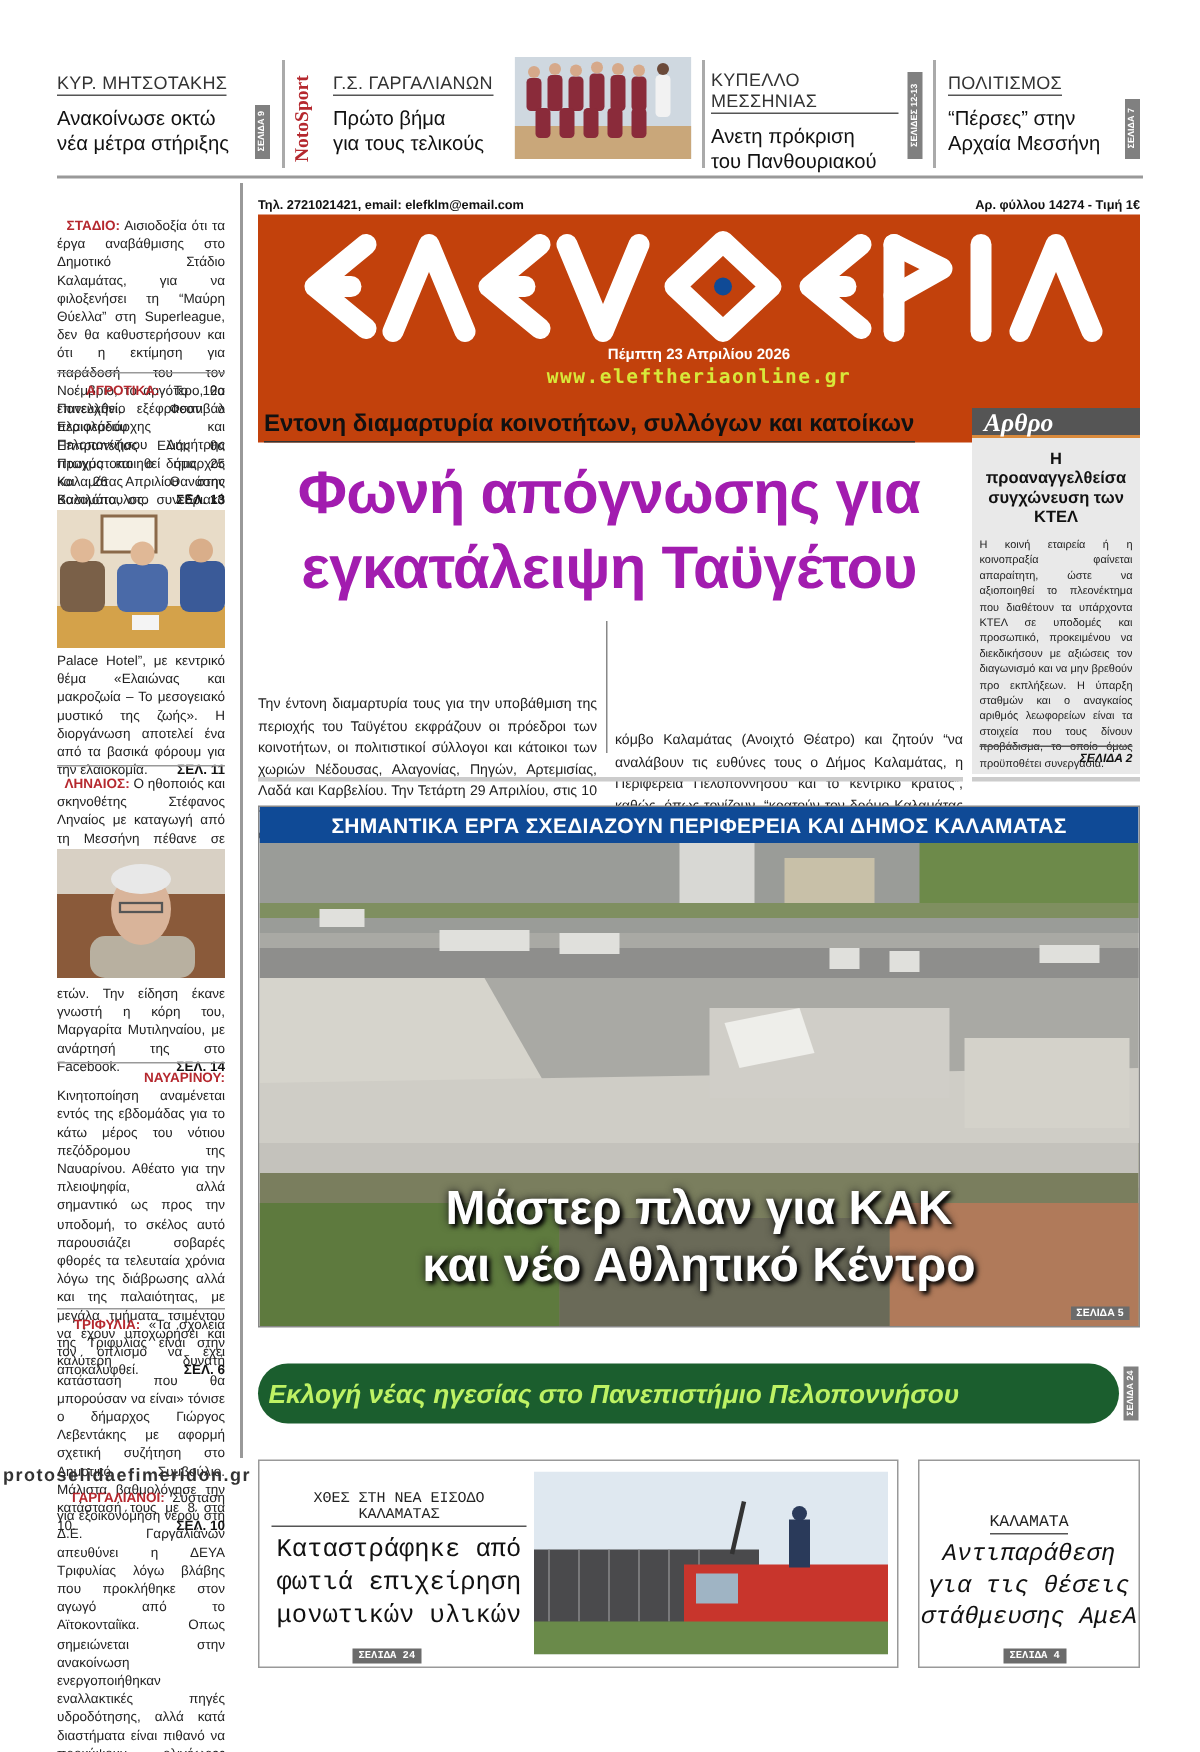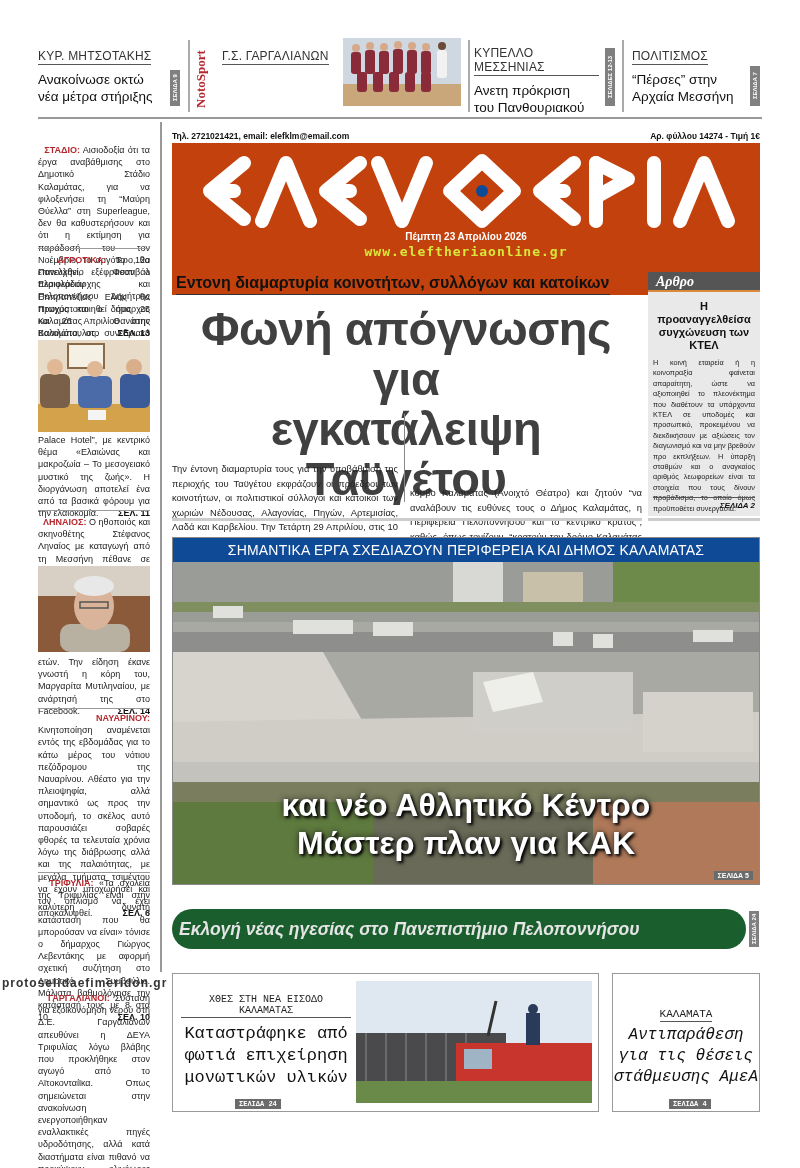--- a/index.html
+++ b/index.html
@@ -25,42 +25,42 @@
   .photo { position: absolute; overflow: hidden; }
 
   
   .mast-meta { font-size: 8.5px; font-weight: bold; color: #111; }
   .masthead { position: absolute; left: 172px; top: 143px; width: 588px; height: 152px; background: #c2410c; }
   .masthead svg { position: absolute; left: 0; top: 0; }
   .mast-date { position: absolute; width: 100%; top: 88px; text-align: center; color: #fff; font-size: 10px; font-weight: bold; }
   .mast-url { position: absolute; width: 100%; top: 101px; text-align: center; color: #d8e83a; font-size: 13px; font-weight: bold; letter-spacing: 1px; font-family: "DejaVu Sans Mono", monospace; }
 
   .subhead { font-size: 16px; font-weight: bold; color: #111; border-bottom: 1px solid #333; padding-bottom: 2px; white-space: nowrap; }
-  .headline { font-size: 47px; font-weight: bold; line-height: 50px; text-align: center; color: #404040; letter-spacing: -0.5px; }
+  .headline { font-size: 40px; font-weight: bold; line-height: 50px; text-align: center; color: #a21caf; letter-spacing: -0.5px; }
   .bodytext { font-size: 9.4px; line-height: 14.5px; color: #222; text-align: justify; margin-top: 48px; }
   .ref-red { display: inline-block; width: 8px; height: 8px; background: #c1272d; vertical-align: middle; }
 
   
   .article-box { position: absolute; left: 648px; top: 272px; width: 112px; height: 244px; background: #e9e9e9; }
-  .article-head { background: #555; height: 20px; color: #fff; font-family: "Liberation Serif", serif; font-style: italic; font-weight: bold; font-size: 14px; padding-left: 8px; line-height: 20px; border-bottom: 2px solid #d98a3c; }
+  .article-head { background: #555; height: 20px; color: #fff; font-family: "Liberation Serif", serif; font-style: italic; font-weight: bold; font-size: 17px; padding-left: 8px; line-height: 20px; border-bottom: 2px solid #d98a3c; }
   .article-title { font-size: 11px; font-weight: bold; text-align: center; line-height: 13px; margin: 8px 4px 6px; }
   .article-body { font-size: 7.3px; line-height: 10.4px; text-align: justify; padding: 0 5px; color: #222; }
   .article-ref { position: absolute; right: 5px; bottom: 6px; font-size: 8px; font-weight: bold; font-style: italic; }
   .article-sep { position: absolute; left: 5px; right: 5px; bottom: 18px; height: 1px; background: #555; }
 
   .rule-h { position: absolute; height: 3px; background: #ccc; }
 
   
   .feature { position: absolute; left: 172px; top: 537px; width: 588px; height: 348px; border: 1px solid #888; overflow: hidden; }
-  .feature-bar { position: absolute; left: 0; top: 0; width: 100%; height: 24px; background: #0f4a96; color: #fff; font-weight: normal; font-size: 14px; text-align: center; line-height: 24px; letter-spacing: 0.2px; }
+  .feature-bar { position: absolute; left: 0; top: 0; width: 100%; height: 24px; background: #0f4a96; color: #fff; font-weight: bold; font-size: 14px; text-align: center; line-height: 24px; letter-spacing: 0.2px; }
   .feature-title { position: absolute; width: 100%; text-align: center; color: #fff; font-weight: bold; font-size: 32px; line-height: 38px; text-shadow: 2px 2px 3px #000, 0 0 6px #222; }
   .sel-tag { position: absolute; background: #6b6b6b; color: #fff; font-size: 7px; font-weight: bold; padding: 1px 4px; }
 
   
-  .green-bar { position: absolute; left: 172px; top: 909px; width: 574px; height: 40px; background: #1b5e2e; color: #e5e5e5; font-style: italic; font-weight: bold; font-size: 17.5px; line-height: 40px; padding-left: 7px; border-radius: 20px; }
+  .green-bar { position: absolute; left: 172px; top: 909px; width: 574px; height: 40px; background: #1b5e2e; color: #bef264; font-style: italic; font-weight: bold; font-size: 17.5px; line-height: 40px; padding-left: 7px; border-radius: 20px; }
 
   
   .bbox { position: absolute; border: 1px solid #999; background: #fff; font-family: Liberation Mono, monospace; }
   .bbox-kicker { font-size: 10px; color: #222; border-bottom: 1px solid #555; display: inline-block; padding-bottom: 1px; }
   .bbox-title { font-size: 17px; line-height: 22px; color: #111; }
 </style>
 </head>
 <body>
 
 <div>
@@ -70,20 +70,24 @@
       <div>Ανακοίνωσε οκτώ</div>
       <div>νέα μέτρα στήριξης</div>
     </div>
   </div>
   <div class="vtag" style="left:170px;top:70px;height:36px;">ΣΕΛΙΔΑ 9</div>
   <div class="vline" style="left:188px;top:40px;height:72px;"></div>
   <div class="notosport" style="left:194px;top:42px;height:66px;">NotoSport</div>
 
   <div class="abs" style="left:222px;top:46px;width:115px;">
     <div class="teaser-label">Γ.Σ. ΓΑΡΓΑΛΙΑΝΩΝ</div>
+    <div class="teaser-title">
+      <div>Πρώτο βήμα</div>
+      <div>για τους τελικούς</div>
+    </div>
   </div>
 
   <div class="photo" style="left:343px;top:38px;width:118px;height:68px;">
     <svg width="118" height="68" viewBox="0 0 118 68">
       <rect width="118" height="68" fill="#cfd8e0"></rect>
       <rect y="46" width="118" height="22" fill="#c9a77a"></rect>
       <g fill="#8a2b3a">
         <rect x="8" y="14" width="10" height="22" rx="3"></rect>
           <rect x="22" y="12" width="10" height="24" rx="3"></rect>
           <rect x="36" y="13" width="10" height="23" rx="3"></rect>
@@ -287,22 +291,22 @@
     <polygon points="310,120 360,110 370,140 320,150" fill="#eeeeea"></polygon>
     <rect x="470" y="130" width="110" height="60" fill="#d4d2ca"></rect>
     <rect x="0" y="200" width="588" height="124" fill="#7a7e5e"></rect>
     <rect x="0" y="200" width="588" height="20" fill="#c4c2bc"></rect>
     <rect x="0" y="240" width="200" height="84" fill="#5e7a3e"></rect>
     <rect x="420" y="240" width="168" height="84" fill="#b07a5a"></rect>
     <rect x="200" y="250" width="220" height="74" fill="#6a6a58"></rect>
   </svg>
   <div class="feature-bar">ΣΗΜΑΝΤΙΚΑ ΕΡΓΑ ΣΧΕΔΙΑΖΟΥΝ ΠΕΡΙΦΕΡΕΙΑ ΚΑΙ ΔΗΜΟΣ ΚΑΛΑΜΑΤΑΣ</div>
   <div class="feature-title" style="top:248px;">
+    <div>Μάστερ πλαν για ΚΑΚ</div>
     <div>και νέο Αθλητικό Κέντρο</div>
-    <div>Μάστερ πλαν για ΚΑΚ</div>
   </div>
   <div class="sel-tag" style="right:6px;bottom:4px;">ΣΕΛΙΔΑ 5</div>
 </div>
 
 <div class="green-bar">Εκλογή νέας ηγεσίας στο Πανεπιστήμιο Πελοποννήσου</div>
 <div class="vtag" style="left:749px;top:911px;height:36px;">ΣΕΛΙΔΑ 24</div>
 
 <div class="bbox" style="left:172px;top:973px;width:427px;height:139px;">
   <div class="abs" style="left:8px;top:20px;width:170px;text-align:center;">
     <div class="bbox-kicker">ΧΘΕΣ ΣΤΗ ΝΕΑ ΕΙΣΟΔΟ ΚΑΛΑΜΑΤΑΣ</div>

